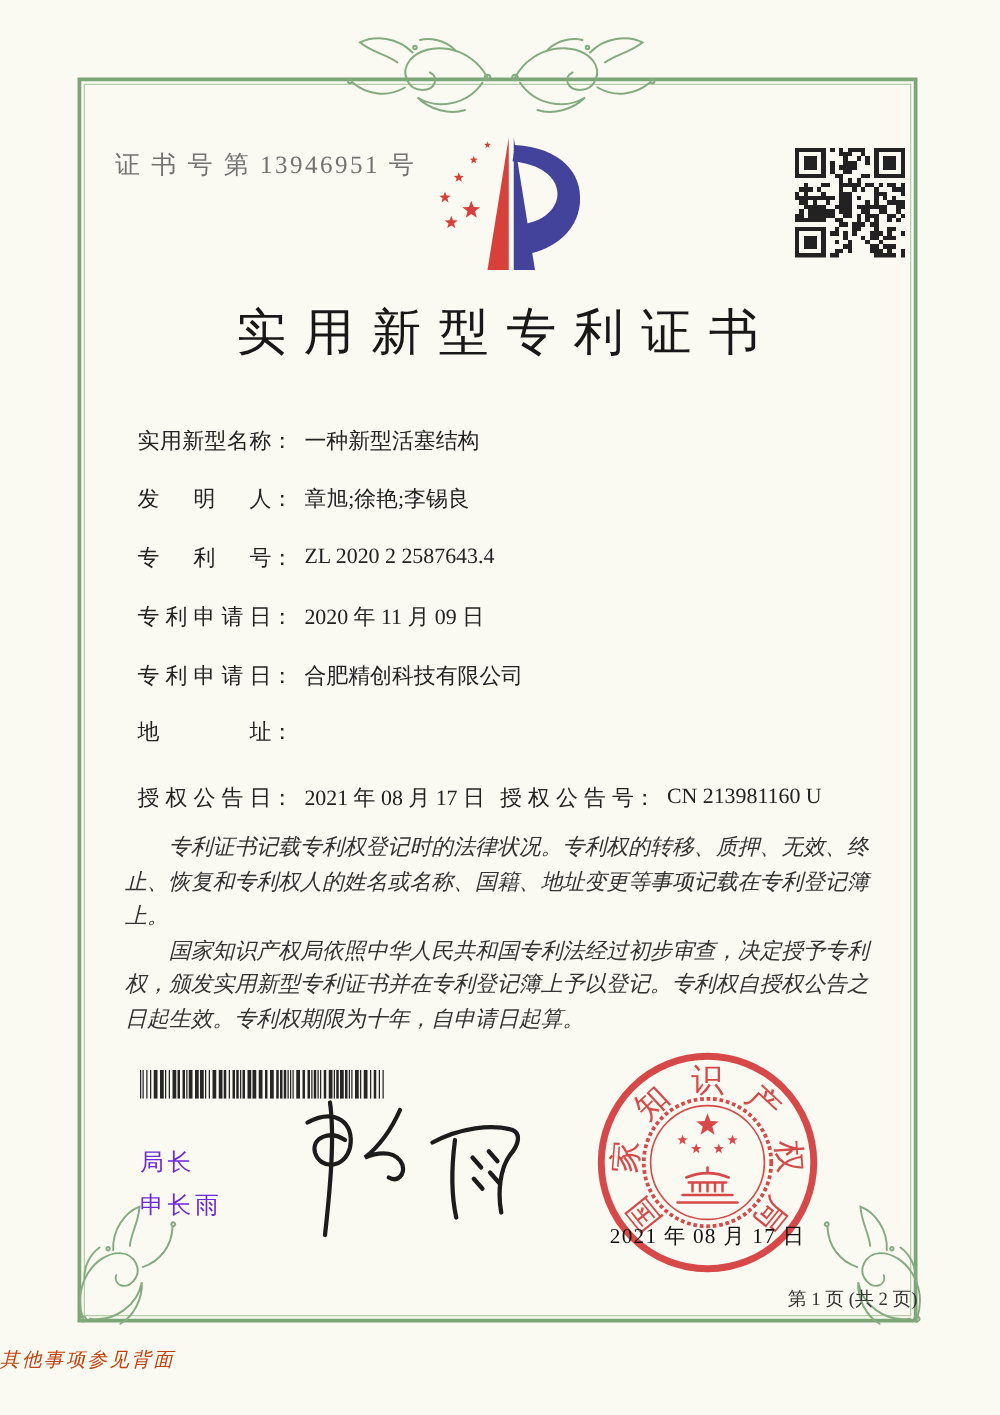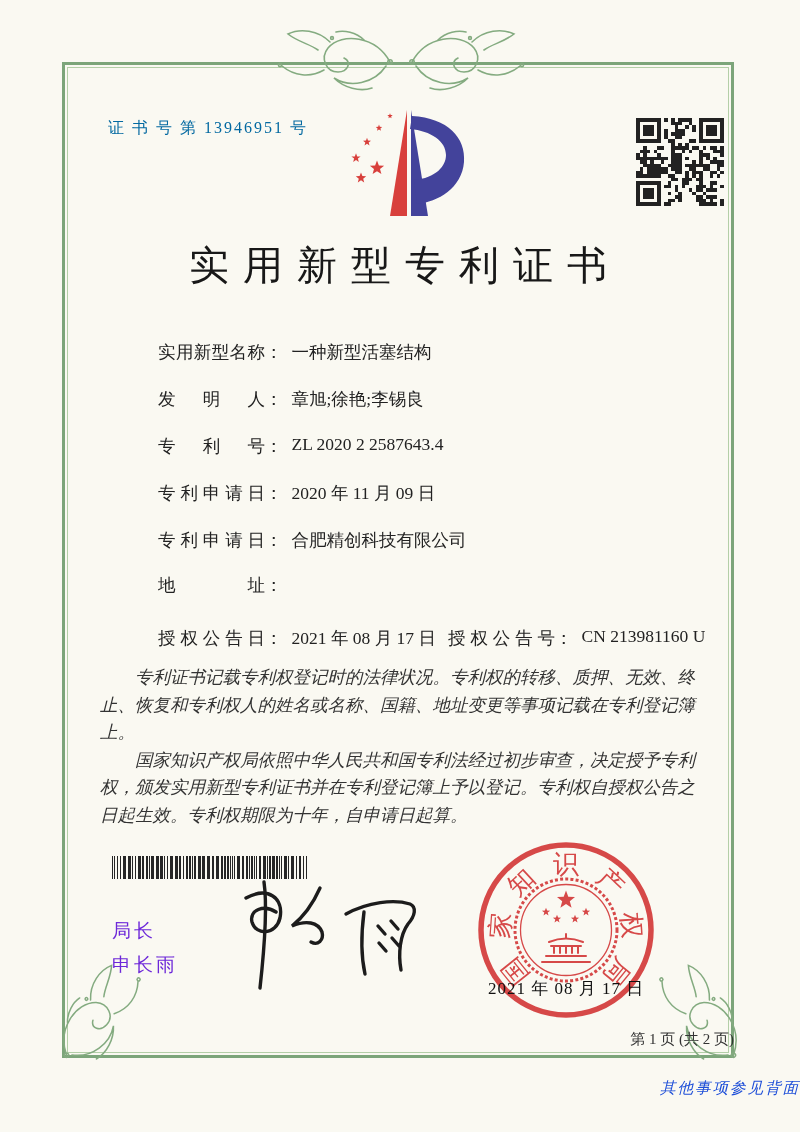--- a/index.html
+++ b/index.html
@@ -6,33 +6,33 @@
   body{background:#faf9f2;font-family:"Liberation Serif","DejaVu Serif",serif;}
   .page{position:relative;width:800px;height:1132px;background:#faf9f2;overflow:hidden;}
 
   
   .frame{position:absolute;left:62px;top:62px;width:672px;height:996px;
          border:3px solid #7ca57a;box-sizing:border-box;}
   .frame-inner{position:absolute;inset:2px;border:1px solid #b4cfa8;}
 
   .ornaments{position:absolute;left:0;top:0;pointer-events:none;}
 
-  .cert-no{position:absolute;left:108px;top:118px;font-size:16px;color:#0369a1;
+  .cert-no{position:absolute;left:92px;top:118px;font-size:20px;color:#737373;
            letter-spacing:2px;}
 
   .logo{position:absolute;left:346px;top:104px;}
   .qr{position:absolute;left:636px;top:118px;}
 
   .title{position:absolute;left:62px;top:238px;width:672px;text-align:center;
          font-size:40px;color:#181818;letter-spacing:14px;padding-left:14px;
          box-sizing:border-box;font-weight:500;}
 
   .row{position:absolute;left:110px;font-size:17.5px;color:#222;display:flex;
        white-space:nowrap;}
-  .fl{display:inline-block;width:107px;text-align:justify;text-align-last:justify;margin-left:48px;}
+  .fl{display:inline-block;width:107px;text-align:justify;text-align-last:justify;}
   .colon{margin-right:9px;}
   .row-address{white-space:normal;}
   .row-address .fv{width:438px;line-height:25px;}
   .f2{position:absolute;left:290px;top:0;display:flex;}
 
   .paras{position:absolute;left:100px;top:664px;width:602px;font-size:17.5px;
          line-height:27.5px;color:#333;font-style:italic;}
   .paras p{margin:0;text-indent:2em;}
 
   .barcode{position:absolute;left:112px;top:856px;}
@@ -41,22 +41,22 @@
             font-family:"Liberation Sans","DejaVu Sans",sans-serif;
             font-size:19px;color:#6d28d9;line-height:34px;letter-spacing:3px;}
   .signature{position:absolute;left:228px;top:880px;}
 
   .seal{position:absolute;left:474px;top:838px;opacity:0.93;}
   .seal-date{position:absolute;left:474px;top:977px;width:184px;text-align:center;
              font-size:17px;color:#111;letter-spacing:1px;}
 
   .page-indicator{position:absolute;left:62px;top:1030px;width:672px;
                   text-align:right;font-size:15px;color:#333;}
-  .back-note{position:absolute;left:0;top:1078px;width:800px;text-align:right;
-             font-size:15.5px;color:#1d4ed8;font-style:italic;letter-spacing:2px;}
+  .back-note{position:absolute;left:0;top:1078px;width:800px;text-align:left;
+             font-size:15.5px;color:#c2410c;font-style:italic;letter-spacing:2px;}
 </style>
 </head>
 <body>
 
 <div class="page">
 
   <div class="frame">
     <div class="frame-inner"></div>
   </div>
 

